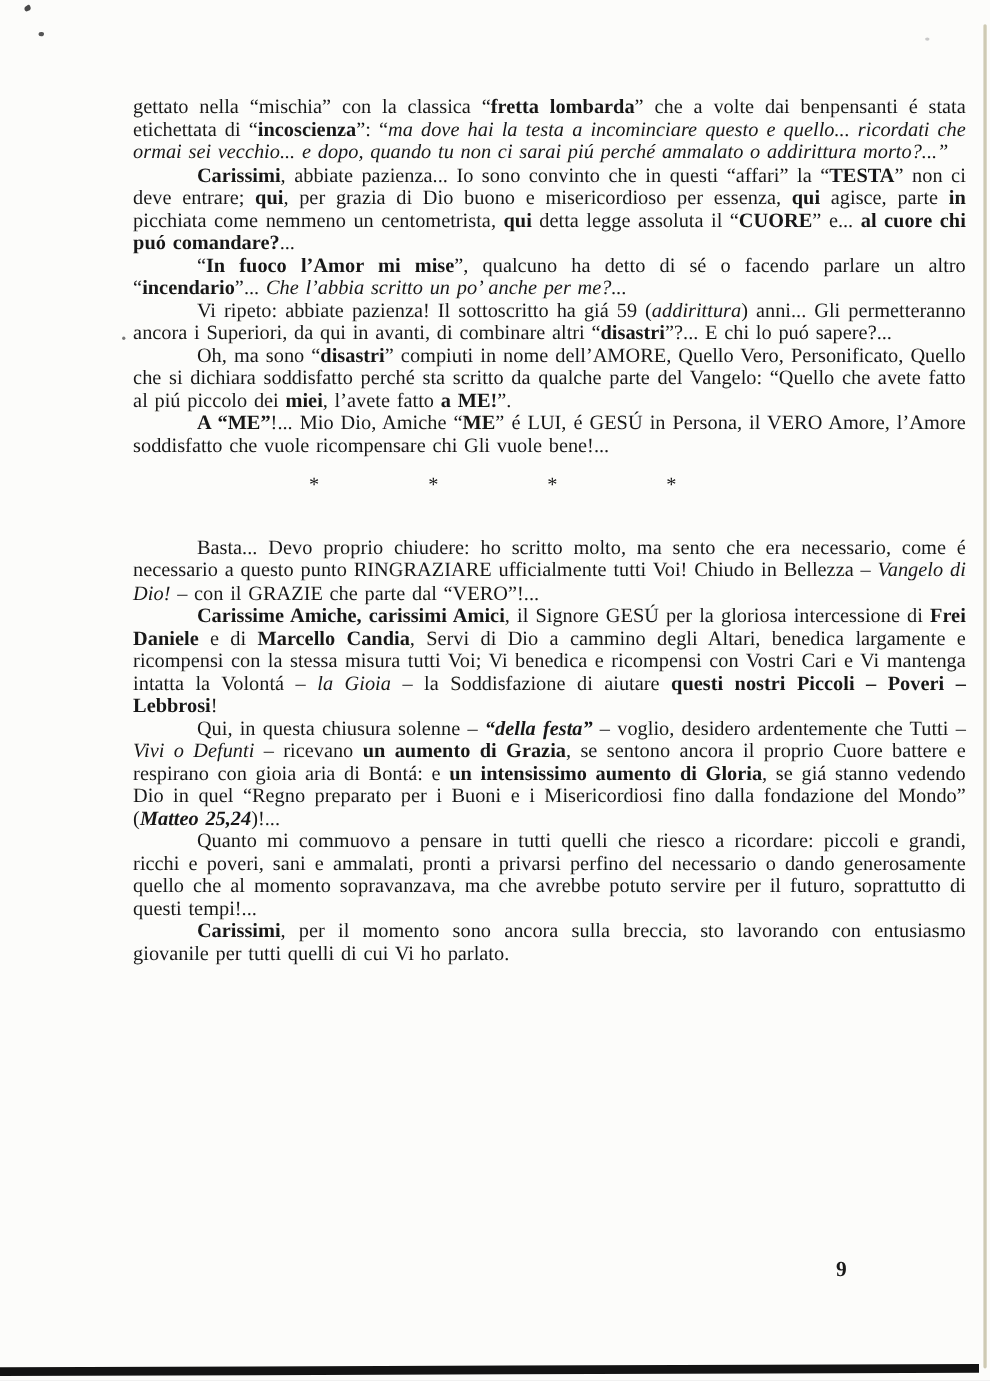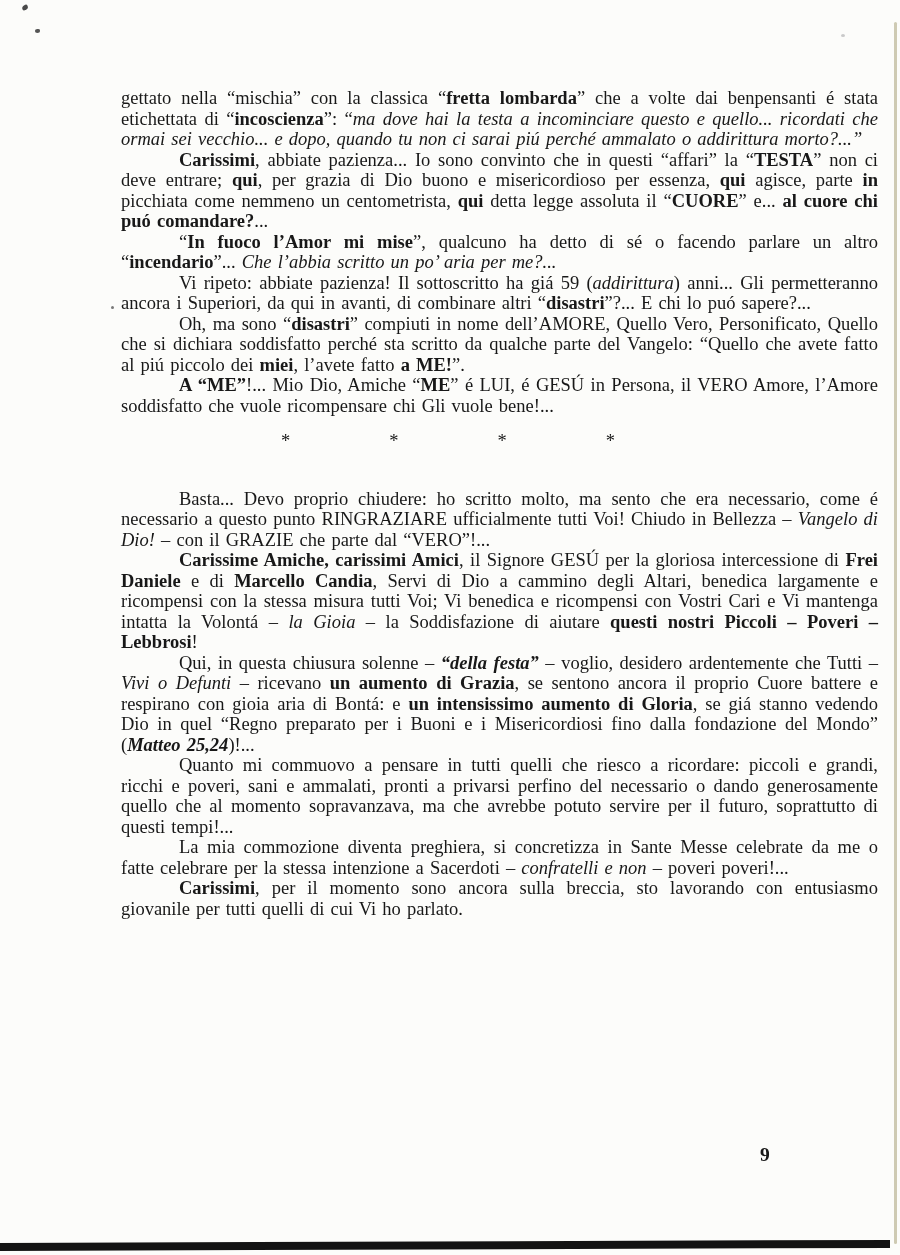--- a/index.html
+++ b/index.html
@@ -53,35 +53,34 @@
   .sp3{left:111px;top:306px;width:3px;height:3px;background:#787878;border-radius:50%;}
   .sp4{left:841px;top:34px;width:4px;height:3px;background:#c9c9c9;border-radius:50%;}
 </style>
 </head>
 <body>
 
 <div class="page">
   <div class="text-block">
       <p class="para"><span class="seg-n">gettato nella “mischia” con la classica “</span><span class="seg-b">fretta lombarda</span><span class="seg-n">” che a volte dai benpensanti é stata etichettata di “</span><span class="seg-b">incoscienza</span><span class="seg-n">”: “</span><span class="seg-i">ma dove hai la testa a incominciare questo e quello... ricordati che ormai sei vecchio... e dopo, quando tu non ci sarai piú perché ammalato o addirittura morto?...”</span></p>
       <p class="para indent"><span class="seg-b">Carissimi</span><span class="seg-n">, abbiate pazienza... Io sono convinto che in questi “affari” la “</span><span class="seg-b">TESTA</span><span class="seg-n">” non ci deve entrare; </span><span class="seg-b">qui</span><span class="seg-n">, per grazia di Dio buono e misericordioso per essenza, </span><span class="seg-b">qui</span><span class="seg-n"> agisce, parte </span><span class="seg-b">in</span><span class="seg-n"> picchiata come nemmeno un centometrista, </span><span class="seg-b">qui</span><span class="seg-n"> detta legge assoluta il “</span><span class="seg-b">CUORE</span><span class="seg-n">” e... </span><span class="seg-b">al cuore chi puó comandare?</span><span class="seg-n">...</span></p>
-      <p class="para indent"><span class="seg-n">“</span><span class="seg-b">In fuoco l’Amor mi mise</span><span class="seg-n">”, qualcuno ha detto di sé o facendo parlare un altro “</span><span class="seg-b">incendario</span><span class="seg-n">”... </span><span class="seg-i">Che l’abbia scritto un po’ aria per me?...</span></p>
+      <p class="para indent"><span class="seg-n">“</span><span class="seg-b">In fuoco l’Amor mi mise</span><span class="seg-n">”, qualcuno ha detto di sé o facendo parlare un altro “</span><span class="seg-b">incendario</span><span class="seg-n">”... </span><span class="seg-i">Che l’abbia scritto un po’ anche per me?...</span></p>
       <p class="para indent"><span class="seg-n">Vi ripeto: abbiate pazienza! Il sottoscritto ha giá 59 (</span><span class="seg-i">addirittura</span><span class="seg-n">) anni... Gli permetteranno ancora i Superiori, da qui in avanti, di combinare altri “</span><span class="seg-b">disastri</span><span class="seg-n">”?... E chi lo puó sapere?...</span></p>
       <p class="para indent"><span class="seg-n">Oh, ma sono “</span><span class="seg-b">disastri</span><span class="seg-n">” compiuti in nome dell’AMORE, Quello Vero, Personificato, Quello che si dichiara soddisfatto perché sta scritto da qualche parte del Vangelo: “Quello che avete fatto al piú piccolo dei </span><span class="seg-b">miei</span><span class="seg-n">, l’avete fatto </span><span class="seg-b">a ME!</span><span class="seg-n">”.</span></p>
       <p class="para indent"><span class="seg-b">A “ME”</span><span class="seg-n">!... Mio Dio, Amiche “</span><span class="seg-b">ME</span><span class="seg-n">” é LUI, é GESÚ in Persona, il VERO Amore, l’Amore soddisfatto che vuole ricompensare chi Gli vuole bene!...</span></p>
       <div class="separator">
         <span>*</span>
         <span>*</span>
         <span>*</span>
         <span>*</span>
       </div>
       <p class="para indent"><span class="seg-n">Basta... Devo proprio chiudere: ho scritto molto, ma sento che era necessario, come é necessario a questo punto RINGRAZIARE ufficialmente tutti Voi! Chiudo in Bellezza – </span><span class="seg-i">Vangelo di Dio!</span><span class="seg-n"> – con il GRAZIE che parte dal “VERO”!...</span></p>
       <p class="para indent"><span class="seg-b">Carissime Amiche, carissimi Amici</span><span class="seg-n">, il Signore GESÚ per la gloriosa intercessione di </span><span class="seg-b">Frei Daniele</span><span class="seg-n"> e di </span><span class="seg-b">Marcello Candia</span><span class="seg-n">, Servi di Dio a cammino degli Altari, benedica largamente e ricompensi con la stessa misura tutti Voi; Vi benedica e ricompensi con Vostri Cari e Vi mantenga intatta la Volontá – </span><span class="seg-i">la Gioia</span><span class="seg-n"> – la Soddisfazione di aiutare </span><span class="seg-b">questi nostri Piccoli – Poveri – Lebbrosi</span><span class="seg-n">!</span></p>
       <p class="para indent"><span class="seg-n">Qui, in questa chiusura solenne – </span><span class="seg-bi">“della festa”</span><span class="seg-n"> – voglio, desidero ardentemente che Tutti – </span><span class="seg-i">Vivi o Defunti</span><span class="seg-n"> – ricevano </span><span class="seg-b">un aumento di Grazia</span><span class="seg-n">, se sentono ancora il proprio Cuore battere e respirano con gioia aria di Bontá: e </span><span class="seg-b">un intensissimo aumento di Gloria</span><span class="seg-n">, se giá stanno vedendo Dio in quel “Regno preparato per i Buoni e i Misericordiosi fino dalla fondazione del Mondo” (</span><span class="seg-bi">Matteo 25,24</span><span class="seg-n">)!...</span></p>
       <p class="para indent"><span class="seg-n">Quanto mi commuovo a pensare in tutti quelli che riesco a ricordare: piccoli e grandi, ricchi e poveri, sani e ammalati, pronti a privarsi perfino del necessario o dando generosamente quello che al momento sopravanzava, ma che avrebbe potuto servire per il futuro, soprattutto di questi tempi!...</span></p>
-      <p class="para indent"><span class="seg-n">La mia commozione diventa preghiera, si concretizza in Sante Messe celebrate da me o fatte celebrare per la stessa intenzione a Sacerdoti – </span><span class="seg-i">confratelli e non</span><span class="seg-n"> – poveri poveri!...</span></p>
       <p class="para indent"><span class="seg-b">Carissimi</span><span class="seg-n">, per il momento sono ancora sulla breccia, sto lavorando con entusiasmo giovanile per tutti quelli di cui Vi ho parlato.</span></p>
     </div>
   <div class="page-number">9</div>
 
   <div class="artifact sp1"></div>
   <div class="artifact sp2"></div>
   <div class="artifact sp3"></div>
   <div class="artifact sp4"></div>
   <div class="artifact edge-line"></div>
   <div class="artifact bottom-bar"></div>

